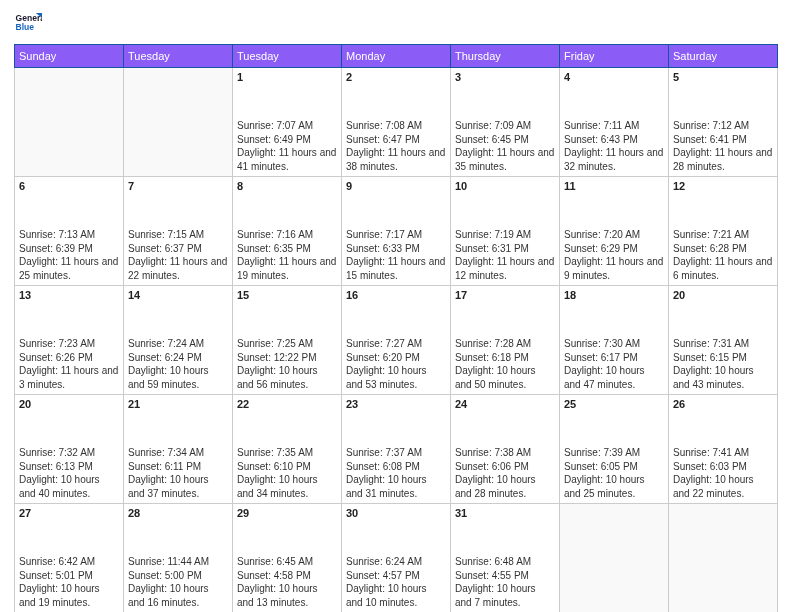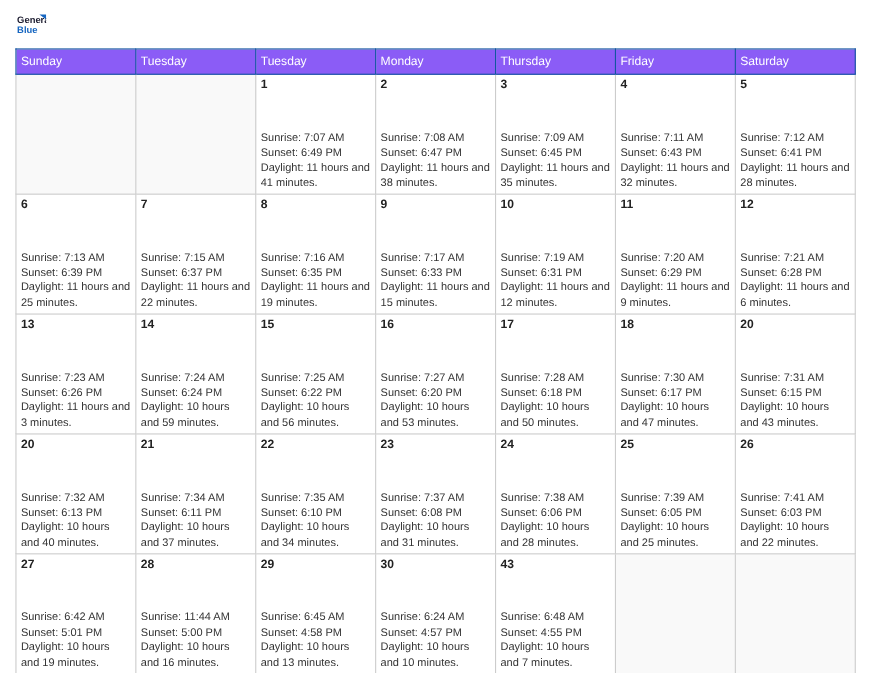--- a/index.html
+++ b/index.html
@@ -208,21 +208,21 @@
           </td>
           <td>
             <span class="day-num">14</span>
             <div class="day-info">Sunrise: 7:24 AM
 Sunset: 6:24 PM
 Daylight: 10 hours and 59 minutes.</div>
           </td>
           <td>
             <span class="day-num">15</span>
             <div class="day-info">Sunrise: 7:25 AM
-Sunset: 6:22 PM
+Sunset: 12:22 PM
 Daylight: 10 hours and 56 minutes.</div>
           </td>
           <td>
             <span class="day-num">16</span>
             <div class="day-info">Sunrise: 7:27 AM
 Sunset: 6:20 PM
 Daylight: 10 hours and 53 minutes.</div>
           </td>
           <td>
             <span class="day-num">17</span>
@@ -306,21 +306,21 @@
 Sunset: 4:58 PM
 Daylight: 10 hours and 13 minutes.</div>
           </td>
           <td>
             <span class="day-num">30</span>
             <div class="day-info">Sunrise: 6:24 AM
 Sunset: 4:57 PM
 Daylight: 10 hours and 10 minutes.</div>
           </td>
           <td>
-            <span class="day-num">43</span>
+            <span class="day-num">31</span>
             <div class="day-info">Sunrise: 6:48 AM
 Sunset: 4:55 PM
 Daylight: 10 hours and 7 minutes.</div>
           </td>
           <td class="empty"></td>
           <td class="empty"></td>
         </tr>
       </tbody>
   </table>
 </div>

